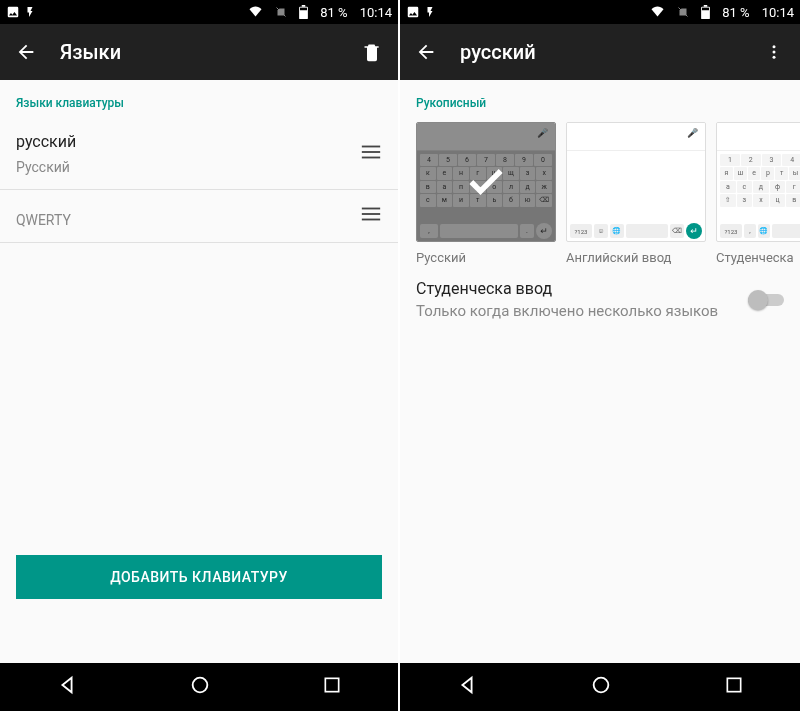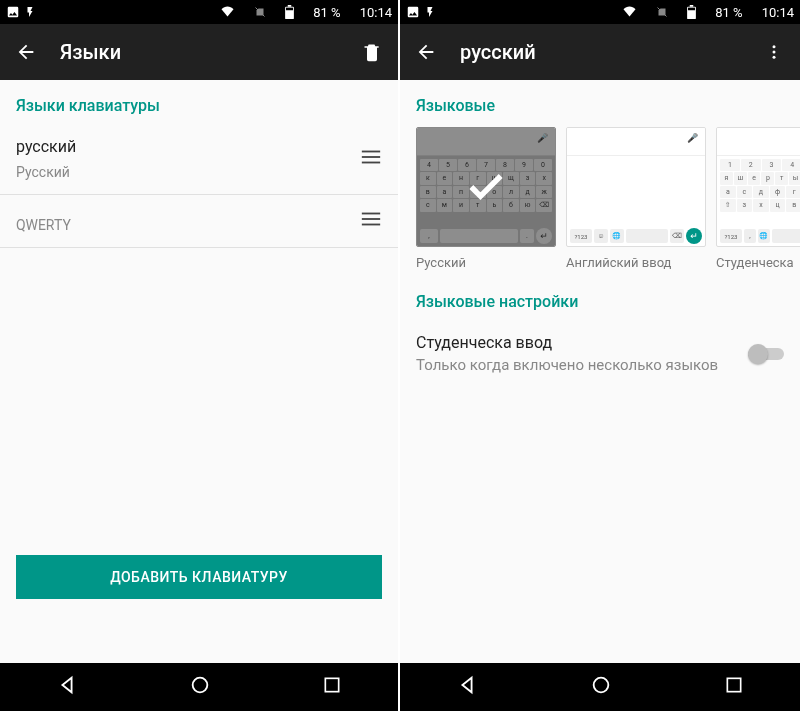--- a/index.html
+++ b/index.html
@@ -24,21 +24,21 @@
   .status-bar {
     height: 24px;
     background: #000;
     color: #fff;
     display: flex;
     align-items: center;
     font-size: 13px;
     padding: 0 6px;
   }
   .status-left { display: flex; gap: 4px; align-items: center; }
-  .status-right { margin-left: auto; display: flex; gap: 19px; align-items: center; }
+  .status-right { margin-left: auto; display: flex; gap: 12px; align-items: center; }
   .status-right span { font-size: 13px; }
   .ico { display:inline-flex; align-items:center; justify-content:center; }
   
   .appbar {
     height: 56px;
     background: #212121;
     color: #fff;
     display: flex;
     align-items: center;
     padding: 1px 12px;
@@ -48,21 +48,21 @@
   .icon-btn { width: 28px; height: 28px; display:flex; align-items:center; justify-content:center; cursor:pointer; }
   
   .content {
     flex: 1;
     background: #fafafa;
     overflow: hidden;
     position: relative;
   }
   .section-header {
     color: #009688;
-    font-size: 16px;
+    font-size: 12px;
     font-weight: 500;
     padding: 16px 16px 8px 16px;
   }
   .lang-row {
     display: flex;
     align-items: center;
     padding: 14px 16px 14px 16px;
     border-bottom: 1px solid #e0e0e0;
   }
   .lang-row .txt { flex: 1; }
@@ -333,21 +333,21 @@
     <div class="icon-btn">
       <svg width="18" height="18" viewBox="0 0 24 24" fill="#fff">
           <circle cx="12" cy="5" r="2"></circle>
           <circle cx="12" cy="12" r="2"></circle>
           <circle cx="12" cy="19" r="2"></circle>
         </svg>
     </div>
   </div>
 
   <div class="content">
-    <div class="section-header">Языковые</div>
+    <div class="section-header">Рукописный</div>
 
     <div class="layout-scroller">
 
       <div class="layout-card">
         <div class="kb-preview sel">
           <div class="topstrip">
               <span class="mic">🎤</span>
             </div>
           <div class="kb-keys">
             <div class="kb-row">
@@ -460,21 +460,20 @@
             <div class="k" style="width:22px;font-size:6px">?123</div>
             <div class="k" style="width:12px">,</div>
             <div class="k" style="width:12px">🌐</div>
             <div class="k" style="flex:1"></div>
           </div>
         </div>
         <div class="layout-label">Студенческа</div>
       </div>
     </div>
 
-    <div class="section-header" style="padding-top:22px">Языковые настройки</div>
 
     <div class="setting-row">
       <div class="txt">
         <div class="title2">Студенческа ввод</div>
         <div class="sub">Только когда включено несколько языков</div>
       </div>
       <div class="switch">
         <div class="track"></div>
         <div class="thumb"></div>
       </div>

